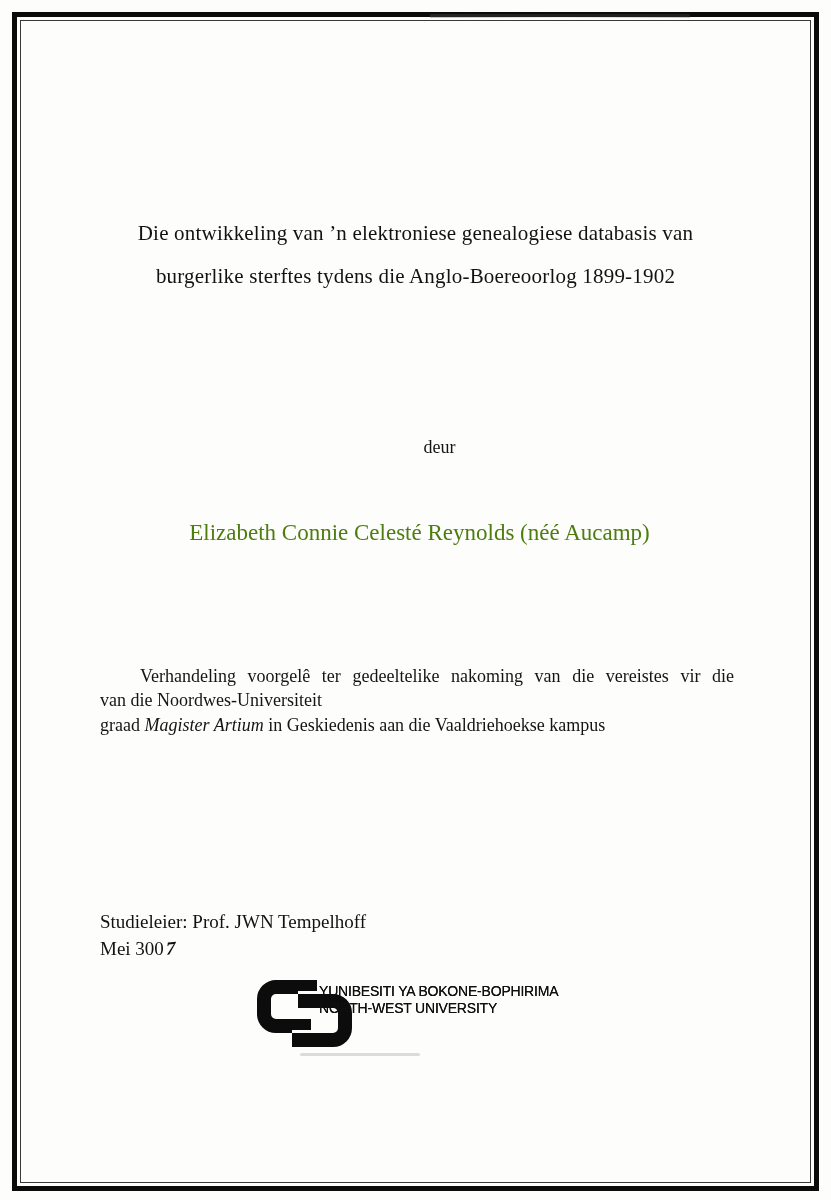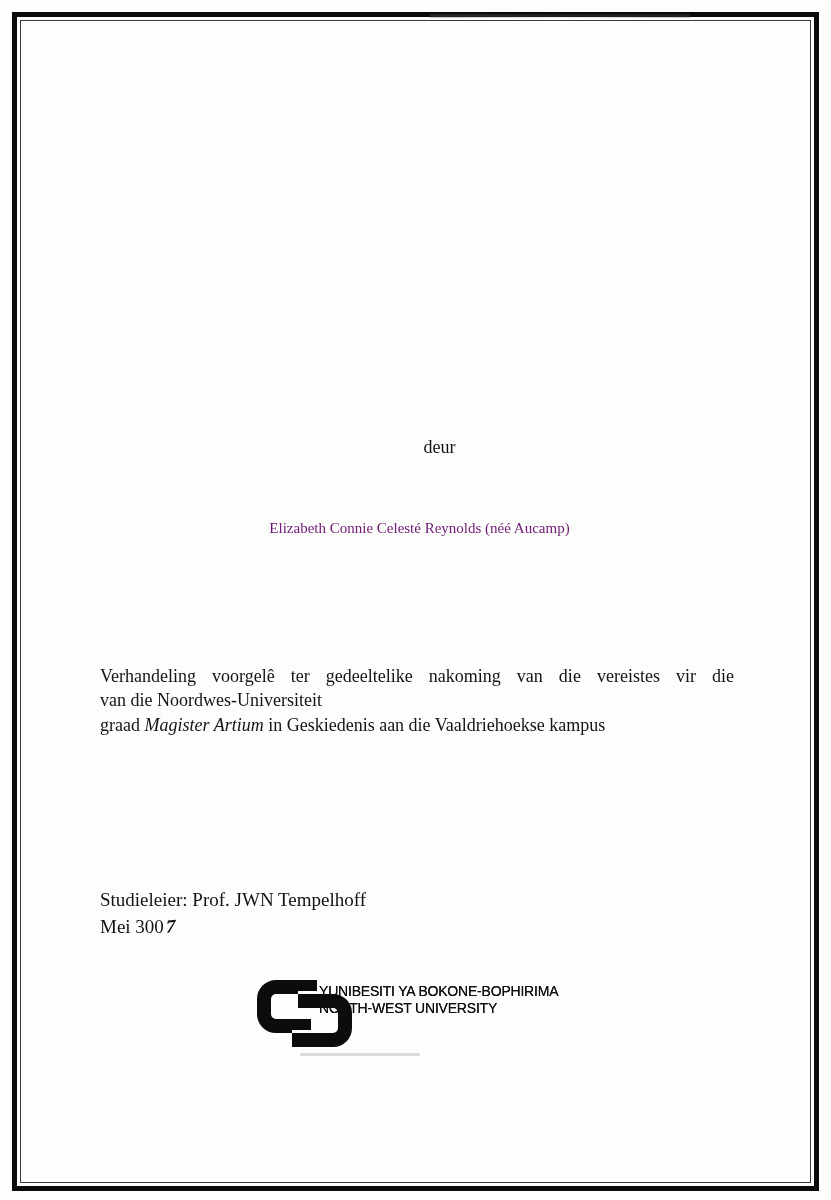--- a/index.html
+++ b/index.html
@@ -39,38 +39,39 @@
     left: 0; right: 0; top: 437px;
     text-align: center;
     font-size: 18px;
     color: #141414;
     padding-left: 48px;
   }
   .author {
     position: absolute;
     left: 8px; right: 0; top: 520px;
     text-align: center;
-    font-size: 15px;
-    color: #701a75;
+    font-size: 23px;
+    color: #4d7c0f;
   }
   .statement {
     position: absolute;
     left: 100px; top: 664px;
     width: 634px;
     font-size: 18px;
     line-height: 24.3px;
     color: #141414;
   }
   .statement .justified {
     text-align: justify;
     text-align-last: justify;
+    margin-left: 40px;
   }
   .supervisor-block {
     position: absolute;
-    left: 100px; top: 886px;
+    left: 100px; top: 908px;
     font-size: 19px;
     line-height: 27px;
     color: #121212;
   }
   .odd-seven {
     display: inline-block;
     font-weight: bold;
     transform: skewX(-14deg) rotate(-6deg);
     transform-origin: bottom left;
   }
@@ -110,20 +111,24 @@
 </head>
 <body>
 
 <div class="page serif">
 
   <div class="frame-outer"></div>
   <div class="frame-inner"></div>
 
   <div class="scan-artifact-top"></div>
 
+  <div class="title-block">
+    <div>Die ontwikkeling van ’n elektroniese genealogiese databasis van</div>
+    <div>burgerlike sterftes tydens die Anglo-Boereoorlog 1899-1902</div>
+  </div>
 
   <div class="byline">deur</div>
 
   <div class="author">Elizabeth Connie Celesté Reynolds (néé Aucamp)</div>
 
   <div class="statement">
     <div class="justified">Verhandeling voorgelê ter gedeeltelike nakoming van die vereistes vir die</div>
     <div>van die Noordwes-Universiteit</div>
     <div><span>graad </span><em>Magister Artium</em><span> in Geskiedenis aan die Vaaldriehoekse kampus</span></div>
   </div>

